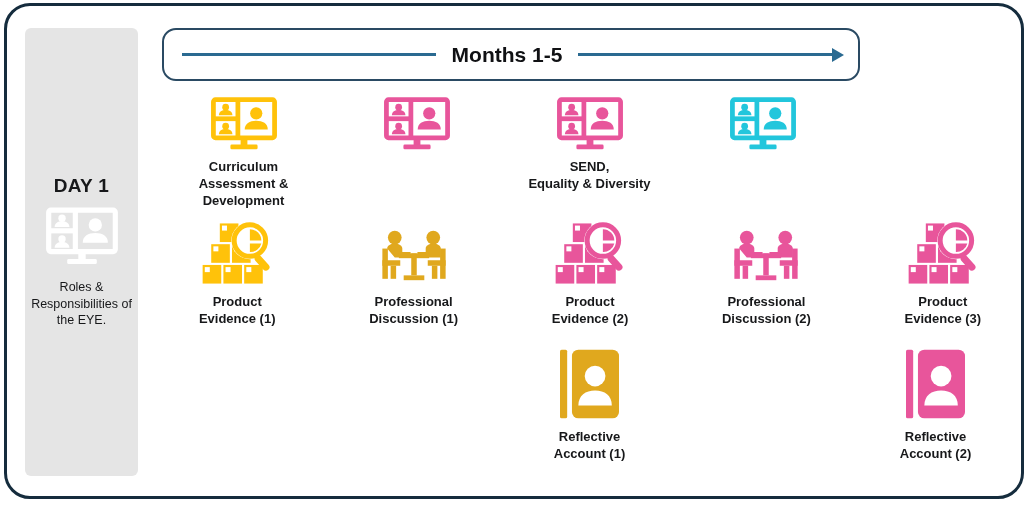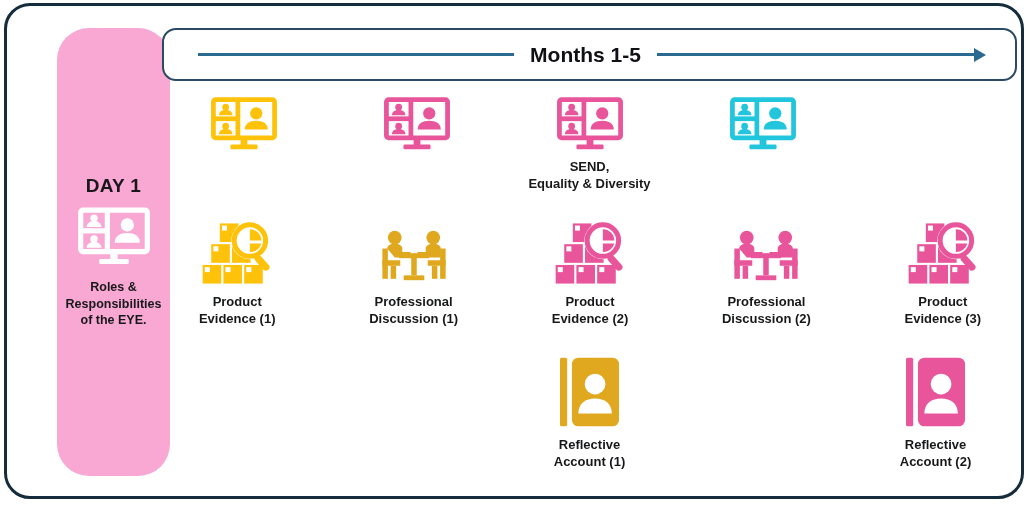--- a/index.html
+++ b/index.html
@@ -33,55 +33,54 @@
   }
 
   
   .sidebar {
     position: absolute;
     left: 18px;
     top: 22px;
     width: 113px;
     height: 448px;
     box-sizing: border-box;
-    background: #f9a8d4;
-    border-radius: 32px;
+    background: #e5e5e5;
+    border-radius: 6px;
     display: flex;
     flex-direction: column;
     align-items: center;
     justify-content: center;
-    margin-left: 32px;
   }
   .sidebar-title {
     font-size: 19px;
     font-weight: bold;
     color: #17181a;
     letter-spacing: .3px;
     margin-bottom: 10px;
   }
   .sidebar-icon {
     width: 74px;
     height: 58px;
     margin-bottom: 14px;
   }
   .sidebar-caption {
     font-size: 12.5px;
-    font-weight: bold;
+    font-weight: normal;
     line-height: 1.32;
     color: #17181a;
     text-align: center;
     width: 104px;
   }
 
   
   .banner {
     position: absolute;
     left: 155px;
     top: 22px;
-    width: 855px;
+    width: 698px;
     height: 53px;
     box-sizing: border-box;
     border: 2px solid #2a4a63;
     border-radius: 14px;
     background: #ffffff;
     display: flex;
     align-items: center;
     justify-content: center;
   }
   .banner-inner {
@@ -121,21 +120,21 @@
     height: 400px;
   }
   .row {
     position: absolute;
     left: 0;
     width: 866px;
     display: flex;
   }
   .row-1 { top: 0px; }
   .row-2 { top: 135px; gap: 16px; }
-  .row-3 { top: 268px; }
+  .row-3 { top: 260px; }
 
   .cell {
     width: 173px;
     display: flex;
     flex-direction: column;
     align-items: center;
   }
   .cell.empty { visibility: hidden; }
 
   .cell-icon {
@@ -212,20 +211,23 @@
                   <path d="M13 27c0-5.5 4.5-8 10-8s10 2.5 10 8z"></path>
                   <circle cx="23" cy="43" r="5"></circle>
                   <path d="M13 55c0-5.5 4.5-8 10-8s10 2.5 10 8z"></path>
                   <circle cx="68" cy="24" r="9"></circle>
                   <path d="M51 48c0-9 7.5-13 17-13s17 4 17 13z"></path>
                   <rect x="45" y="60" width="10" height="11"></rect>
                   <rect x="30" y="70" width="40" height="7" rx="2"></rect>
                 </g>
               </svg>
             </div>
+            <div class="cell-label">Curriculum
+Assessment &amp;
+Development</div>
           </div>
           <div class="cell">
             <div class="cell-icon">
               <svg viewBox="0 0 100 78" width="68" height="53" aria-hidden="true">
                 <g fill="none" stroke="#e8559b" stroke-width="7">
                   <rect x="5" y="4" width="90" height="56" rx="3"></rect>
                   <line x1="41" y1="4" x2="41" y2="60"></line>
                   <line x1="5" y1="32" x2="41" y2="32"></line>
                 </g>
                 <g fill="#e8559b">

